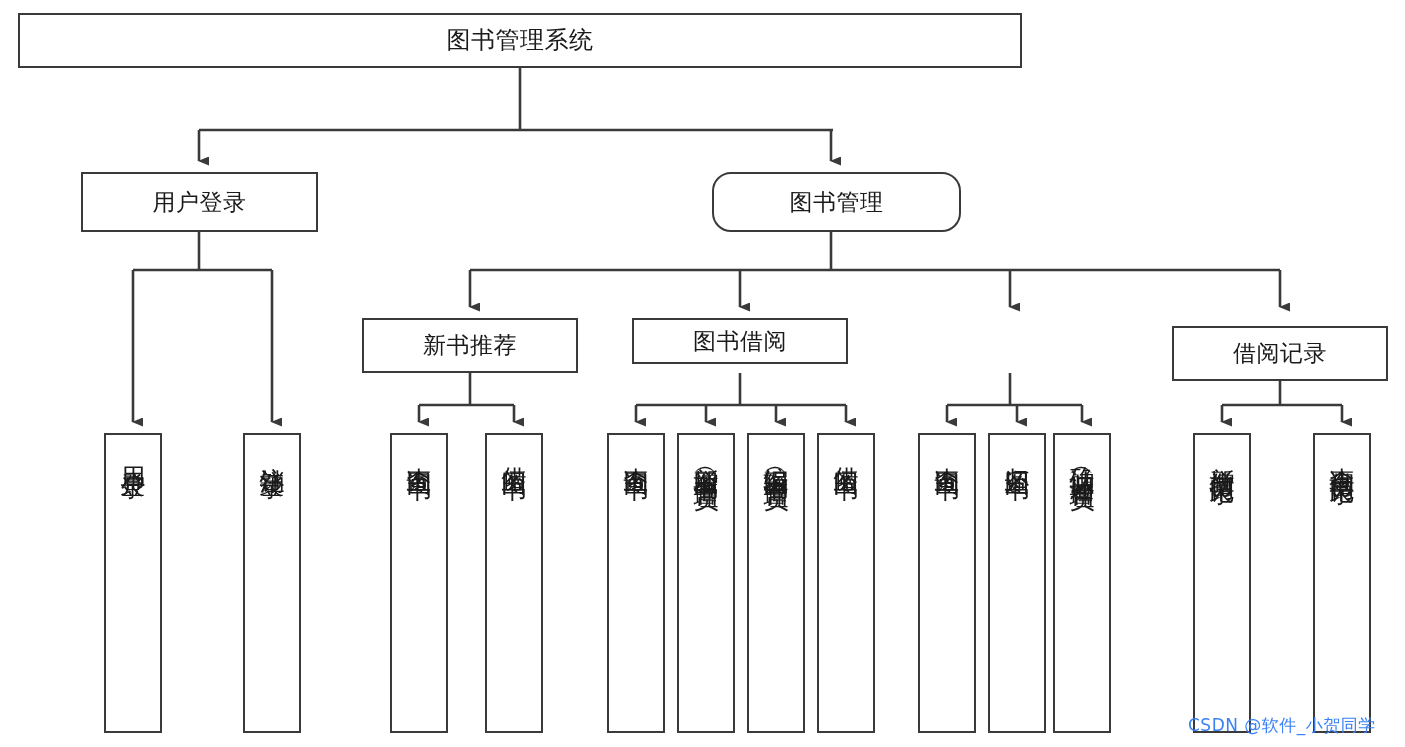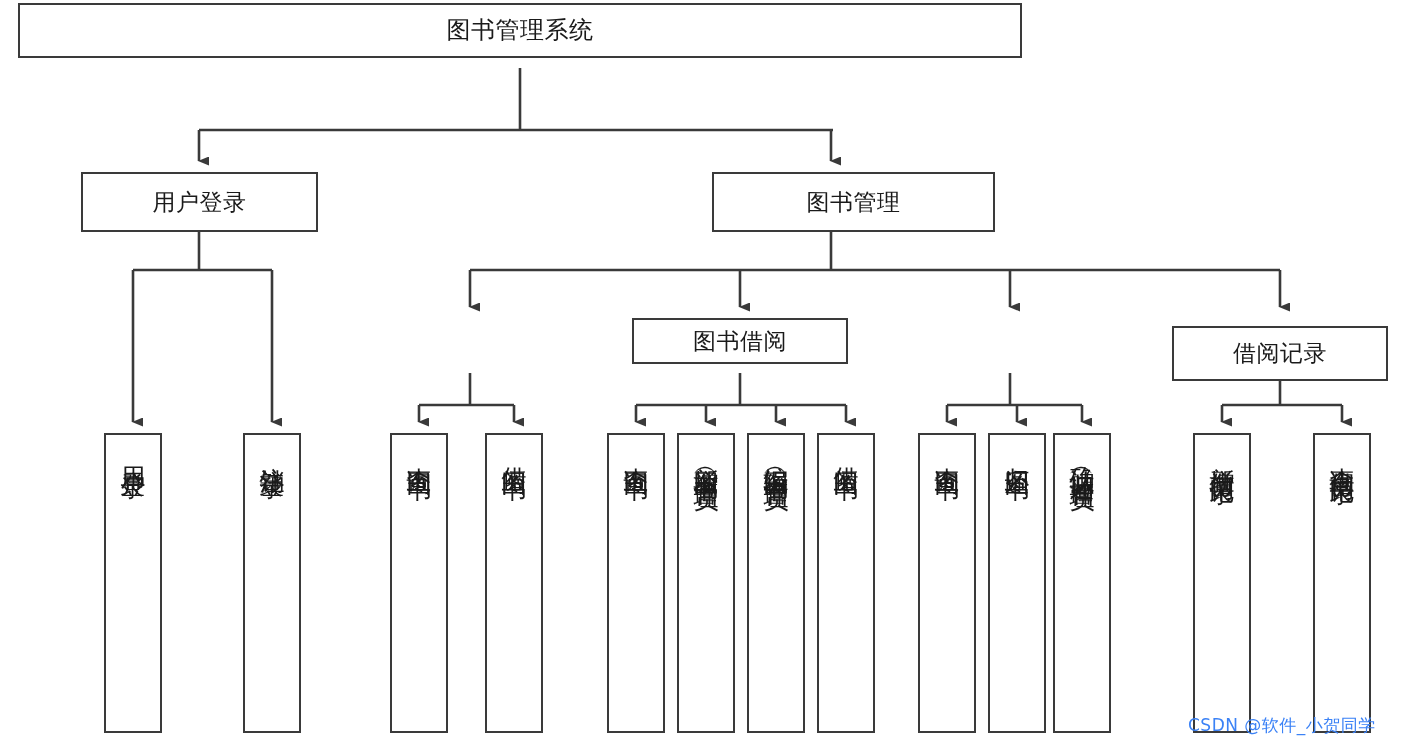--- a/index.html
+++ b/index.html
@@ -123,31 +123,34 @@
       <path d="M1017,405 L1017,422" marker-end="url(#arrowhead)"></path>
       <path d="M1082,405 L1082,422" marker-end="url(#arrowhead)"></path>
 
       <path d="M1280,373 L1280,405"></path>
       <path d="M1222,405 L1342,405"></path>
       <path d="M1222,405 L1222,422" marker-end="url(#arrowhead)"></path>
       <path d="M1342,405 L1342,422" marker-end="url(#arrowhead)"></path>
     </g>
   </svg>
 
-  <div class="node horiz root" id="node-root" style="left: 18px; top: 3px; width: 1004px; height: 55px;">
+  <div class="node horiz root" id="node-root" style="left: 18px; top: 13px; width: 1004px; height: 55px;">
     <span class="label">图书管理系统</span>
   </div>
 
   <div class="node horiz lvl1" id="node-lvl1-0" style="left: 81px; top: 172px; width: 237px; height: 60px;">
     <span class="label">用户登录</span>
   </div>
-  <div class="node horiz lvl1" id="node-lvl1-1" style="left: 712px; top: 172px; width: 283px; height: 60px;">
+  <div class="node horiz lvl1" id="node-lvl1-1" style="left: 712px; top: 172px; width: 249px; height: 60px; border-radius: 19px;">
     <span class="label">图书管理</span>
   </div>
 
+  <div class="node horiz lvl2" id="node-lvl2-0" style="left: 362px; top: 318px; width: 216px; height: 55px;">
+    <span class="label">新书推荐</span>
+  </div>
   <div class="node horiz lvl2" id="node-lvl2-1" style="left: 632px; top: 318px; width: 216px; height: 46px;">
     <span class="label">图书借阅</span>
   </div>
   <div class="node horiz lvl2" id="node-lvl2-3" style="left: 1172px; top: 318px; width: 216px; height: 55px; margin-top: 8px;">
     <span class="label">借阅记录</span>
   </div>
 
   <div class="node leaf" id="node-leaf-0" style="left: 104px; top: 433px; width: 58px; height: 300px;">
     <span class="label">用户登录</span>
   </div>

